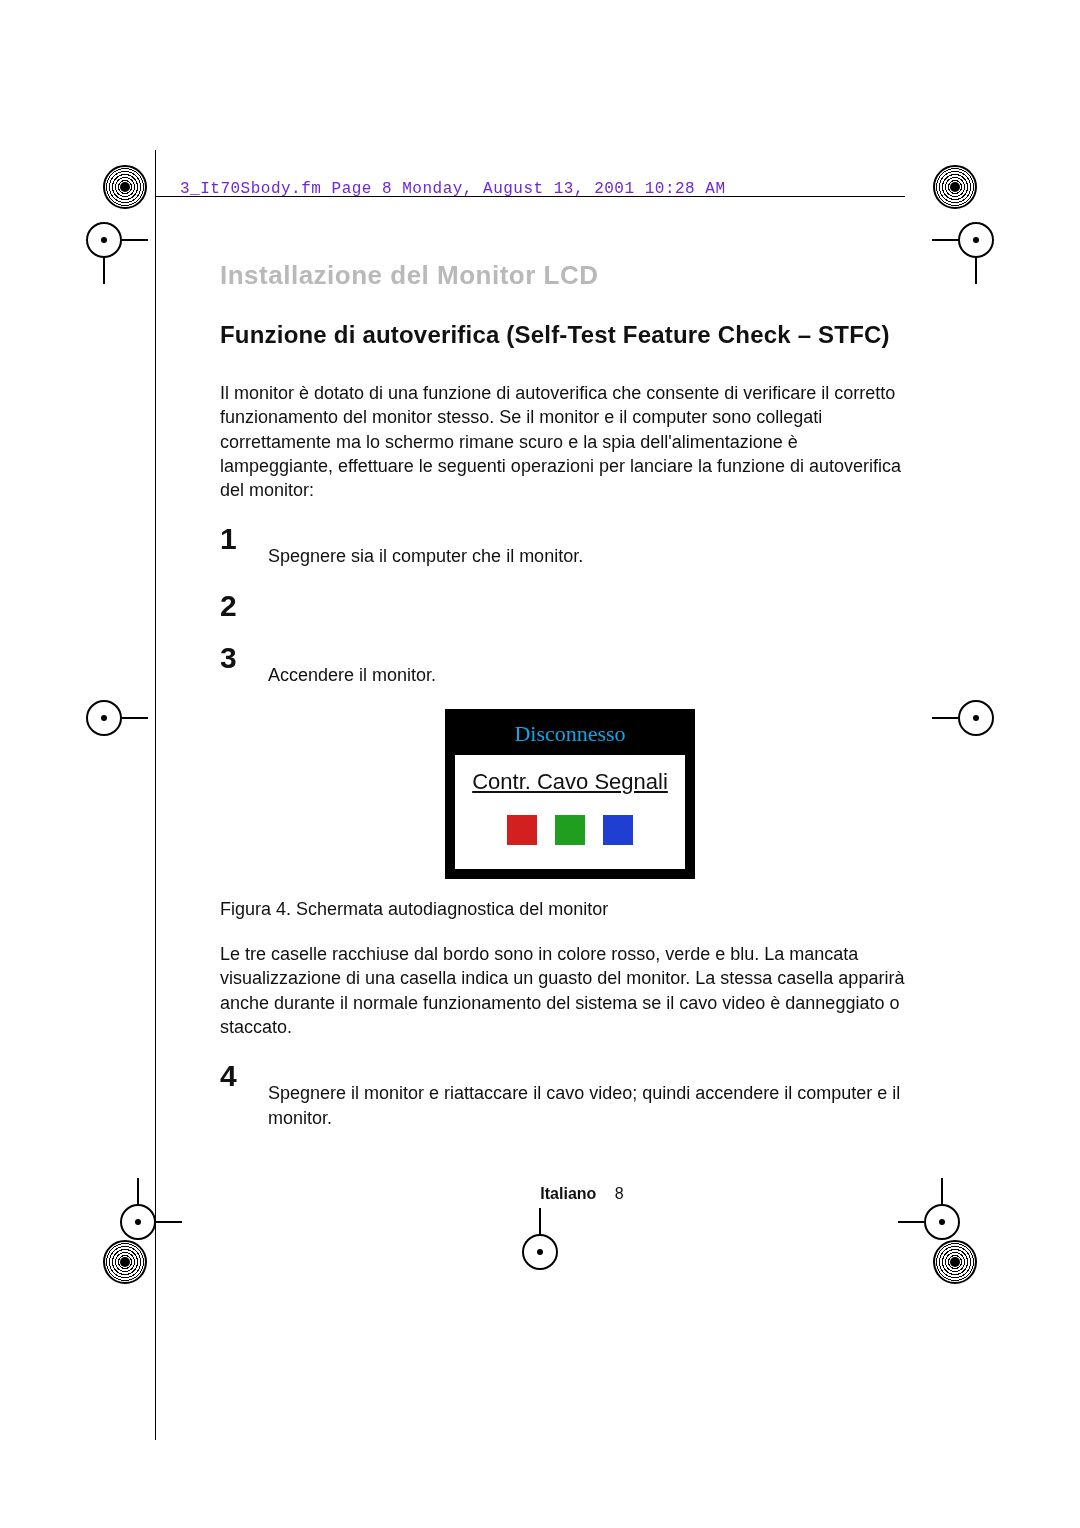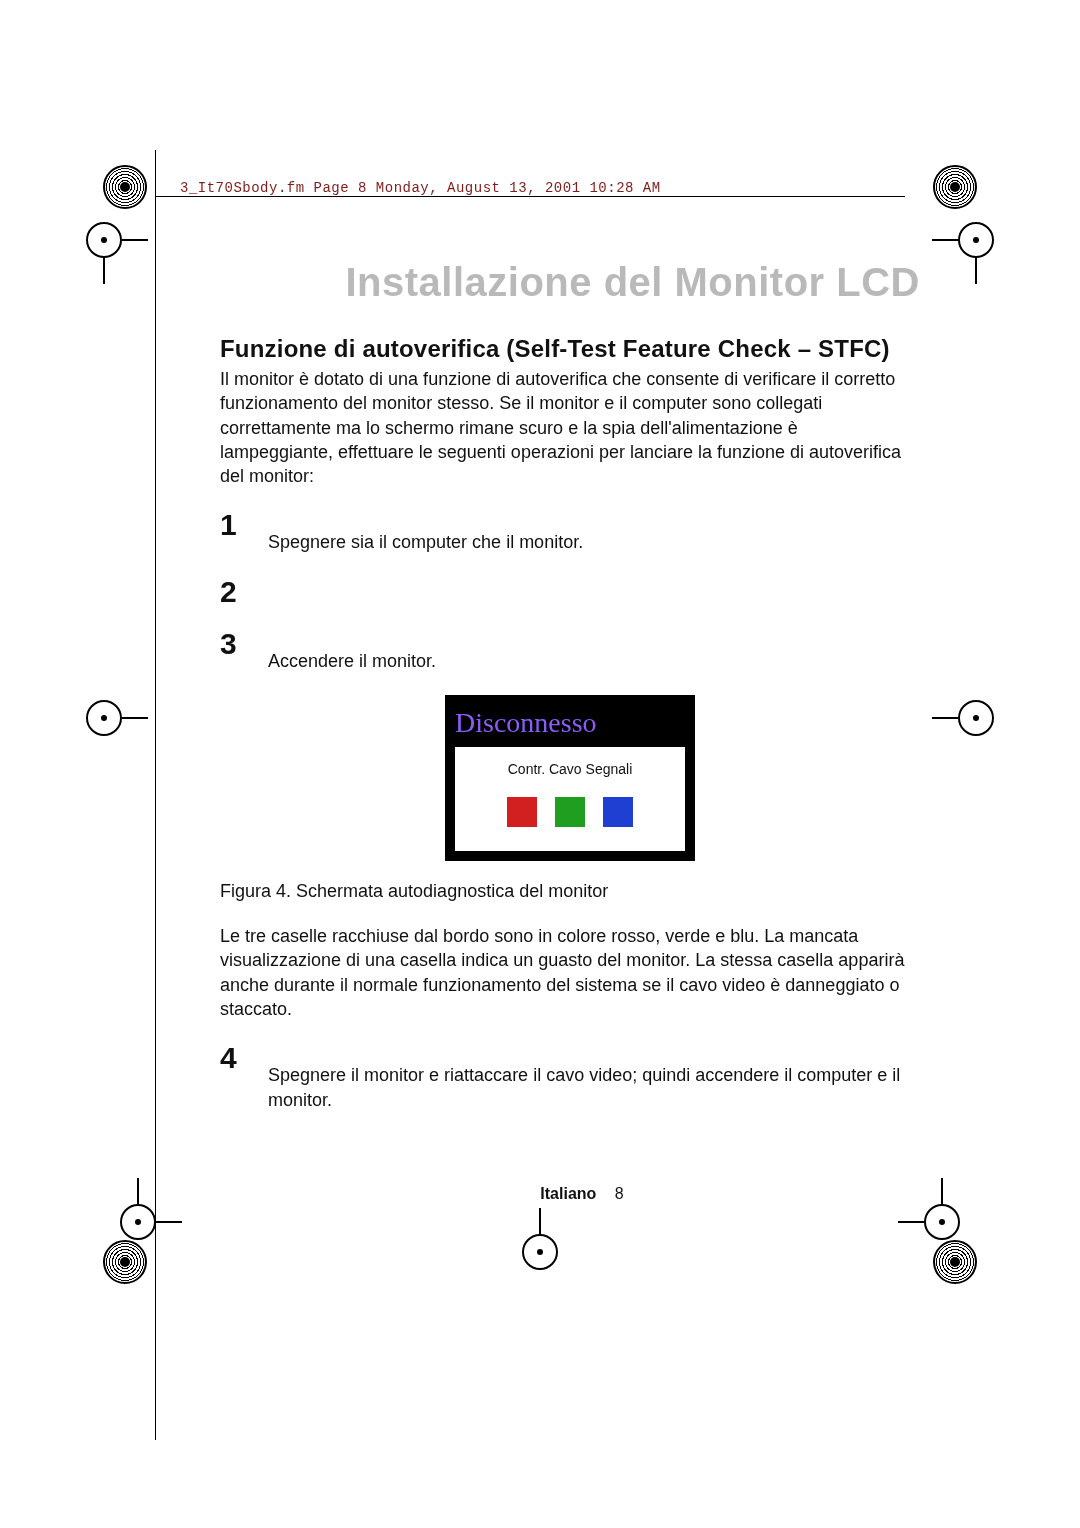--- a/index.html
+++ b/index.html
@@ -36,44 +36,44 @@
   
   .crop-line { position: absolute; background: #000; }
   .crop-v-left   { top: 150px; left: 155px; width: 1px; height: 1290px; }
   .crop-h-top    { top: 196px; left: 155px; width: 750px; height: 1px; }
 
   
   .header-line {
     position: absolute;
     top: 180px; left: 180px;
     font-family: "Courier New", monospace;
-    font-size: 14px; letter-spacing: 0.5px;
-    color: #7f1d1d;
+    font-size: 16px; letter-spacing: 0.5px;
+    color: #6d28d9;
   }
 
   
   .content {
     position: absolute;
     top: 260px; left: 220px; width: 700px;
   }
 
   h1.section-title {
-    font-size: 40px;
+    font-size: 26px;
     font-weight: 800;
     color: #b9b9b9;
     margin: 0 0 30px 0;
     letter-spacing: 0.5px;
-    text-align: right;
+    text-align: left;
     font-stretch: condensed;
   }
 
   h2.subsection {
     font-size: 24px;
     font-weight: 700;
-    margin: 0 0 4px 0;
+    margin: 0 0 32px 0;
     font-stretch: condensed;
     letter-spacing: 0.2px;
   }
 
   p.body {
     font-size: 18px;
     line-height: 1.35;
     margin: 0 12px 22px 0;
     font-stretch: condensed;
   }
@@ -105,35 +105,36 @@
     justify-content: center;
     margin: 6px 0 20px 0;
   }
   .stfc-box {
     width: 250px;
     background: #000;
     padding: 10px;
     box-sizing: border-box;
   }
   .stfc-title {
-    color: #8b5cf6;
+    color: #0ea5e9;
     font-family: Georgia, "Times New Roman", serif;
-    font-size: 28px;
-    text-align: left;
+    font-size: 22px;
+    text-align: center;
     padding: 2px 0 8px 0;
   }
   .stfc-inner {
     background: #fff;
     padding: 14px 10px 24px 10px;
     text-align: center;
   }
   .stfc-inner-label {
-    font-size: 14px;
+    font-size: 22px;
     font-stretch: condensed;
     margin-bottom: 20px;
+    text-decoration: underline;
   }
   .rgb-row { display: flex; justify-content: center; gap: 18px; }
   .rgb-square { width: 30px; height: 30px; }
 
   .caption {
     font-size: 18px;
     margin: 0 0 22px 0;
     font-stretch: condensed;
   }
 

